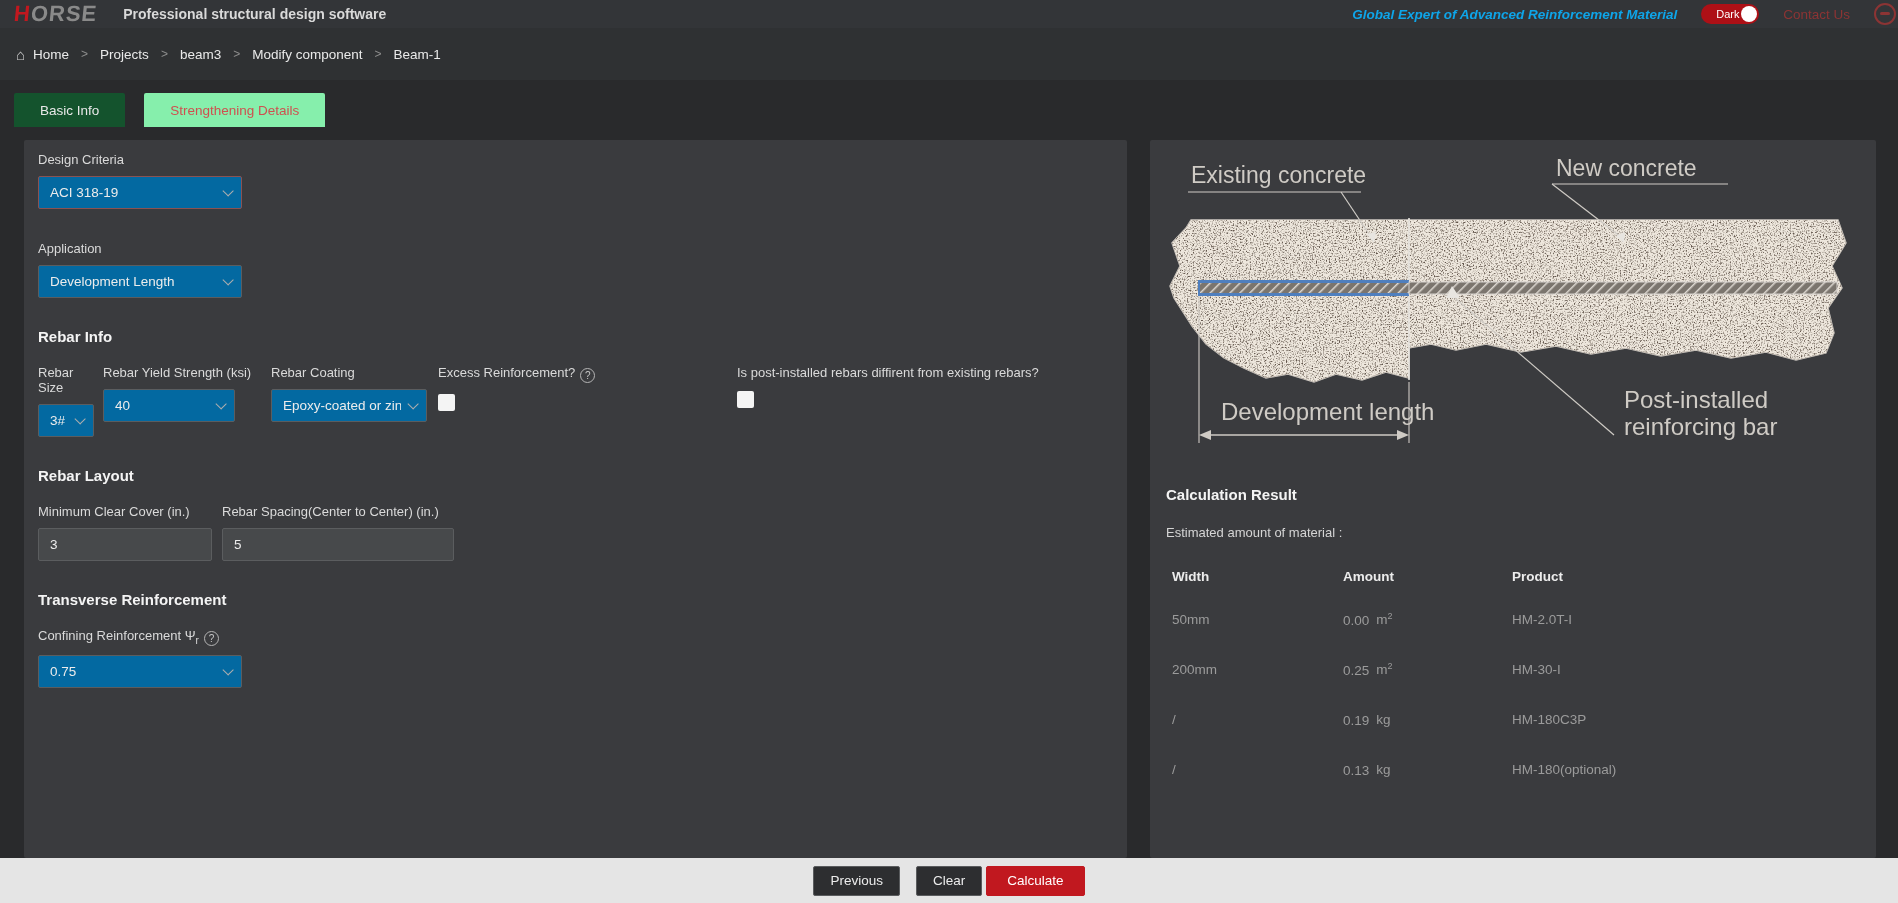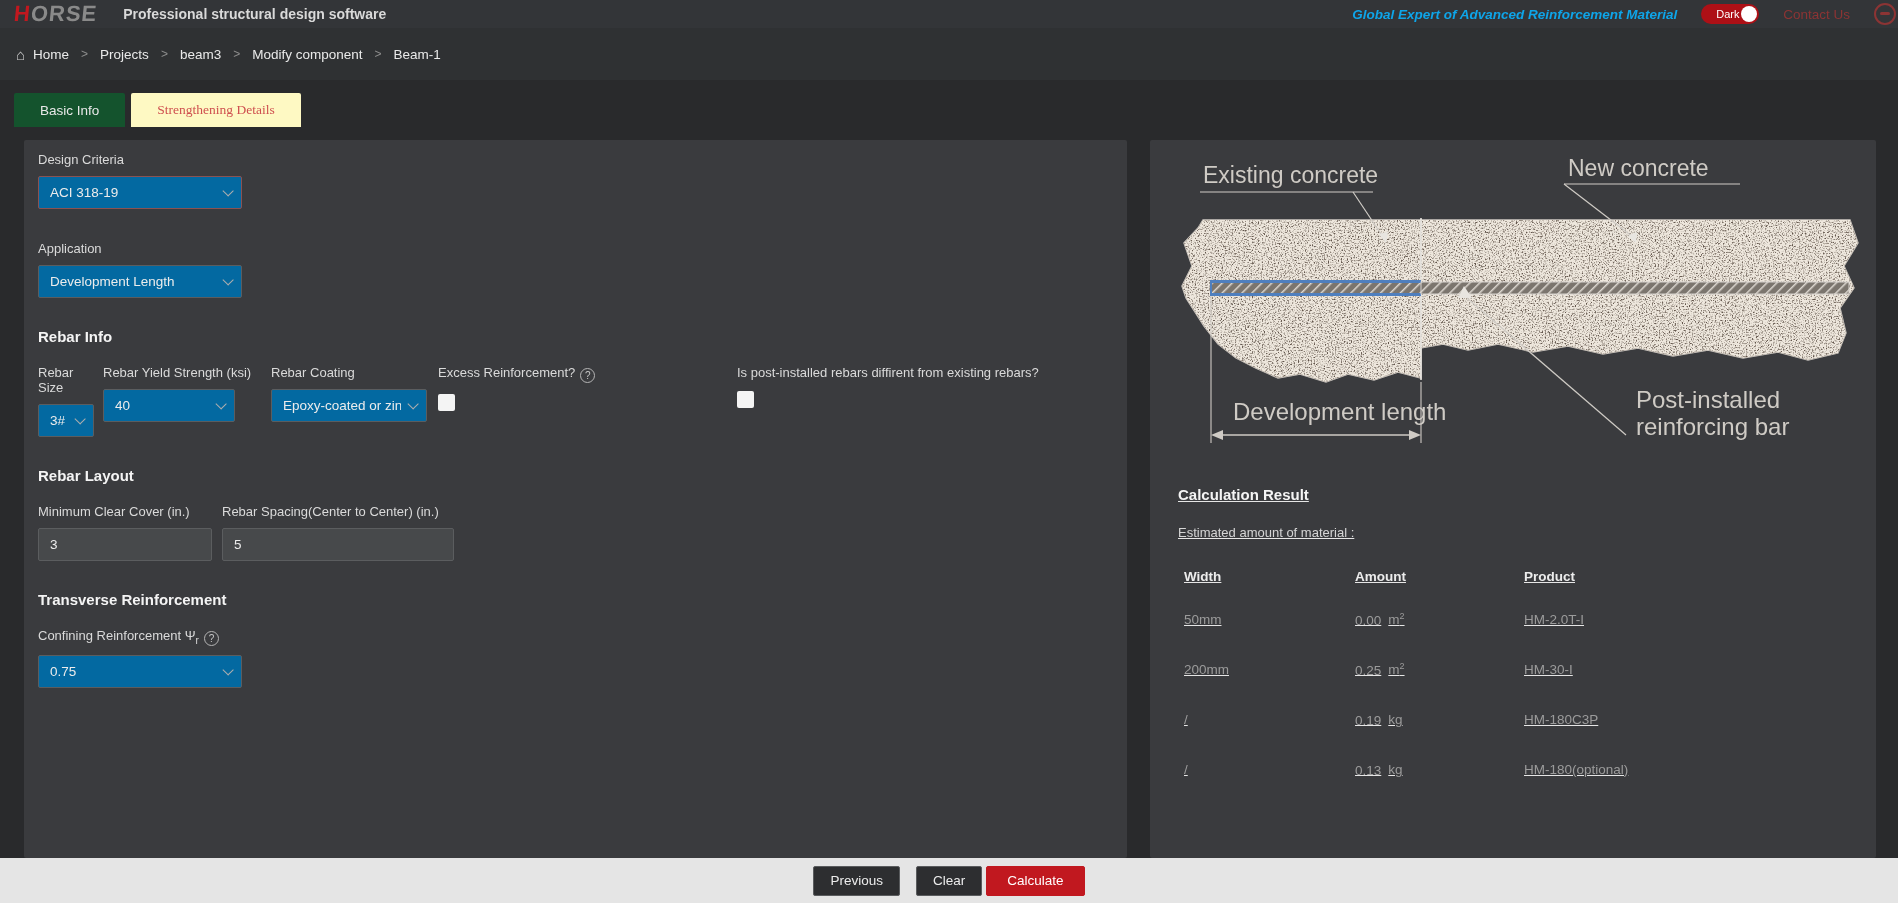--- a/index.html
+++ b/index.html
@@ -45,25 +45,25 @@
   .crumb-row .home-ic { font-size:15px; color:#cfcfcf; margin-right:-4px; }
   .crumb-item { cursor:pointer; }
   .crumb-sep { color:#8d8d8d; font-size:12px; }
   
   .tabs { position:absolute; top:93px; left:14px; display:flex; }
   .tab {
     height:34px; padding:0 26px; display:flex; align-items:center;
     font-size:13.5px; cursor:pointer; border-radius:2px 2px 0 0;
   }
   .tab.inactive { background:#14532d; color:#e8e8e8; }
-  .tab.active { background:#fef9c3; color:#cf4f4f; margin-left:6px;font-family:Liberation Serif, serif; }
+  .tab.active { background:#86efac; color:#cf4f4f; margin-left:19px; }
   
   .panel { position:absolute; top:140px; background:#3a3b3e; border-radius:2px; }
   .panel-left { left:24px; width:1103px; height:718px; padding:12px 14px; overflow:hidden; }
-  .panel-right { left:1150px; width:726px; height:718px; padding:8px 28px; overflow:hidden;text-decoration:underline; }
+  .panel-right { left:1150px; width:726px; height:718px; padding:8px 16px; overflow:hidden; }
   
   .flabel { font-size:13px; color:#dadada; margin-bottom:9px; }
   .section-h { font-size:15px; font-weight:700; color:#f4f4f4; margin:30px 0 20px 0; }
   .dd {
     height:33px; background:#0369a1; border:1px solid #5b5d5f; border-radius:2px;
     display:flex; align-items:center; padding:0 11px; font-size:13.5px; color:#ececec;
     cursor:pointer; position:relative;
   }
   .dd .chev {
     margin-left:auto; width:8px; height:8px; border-right:1.6px solid #aeaeae;

